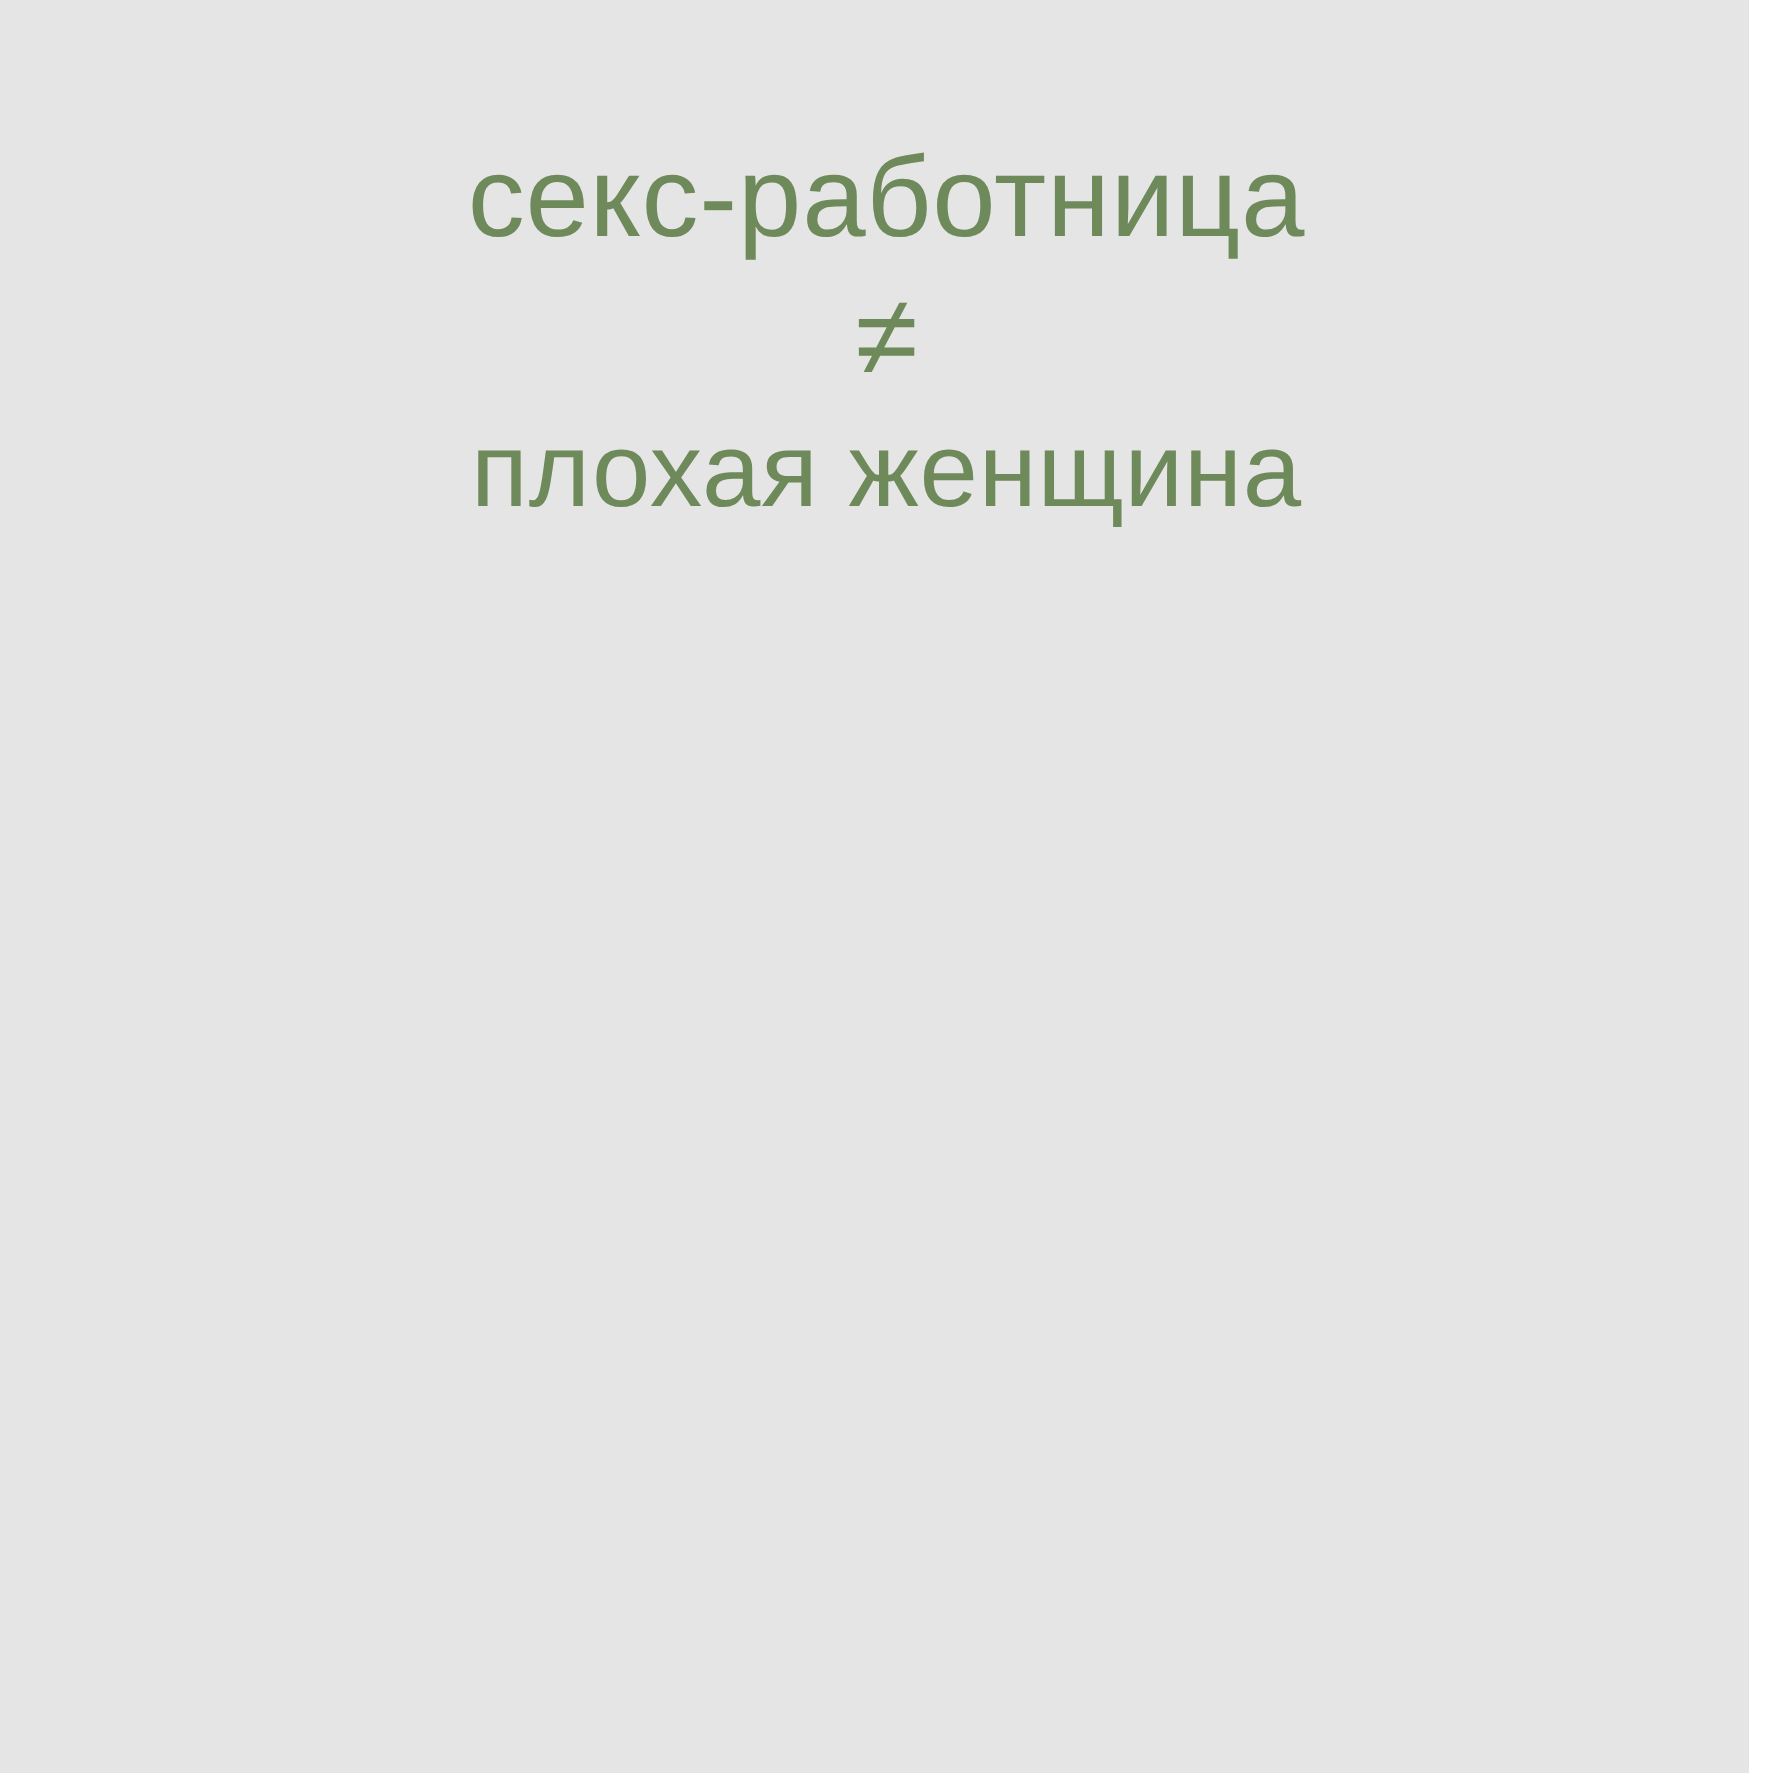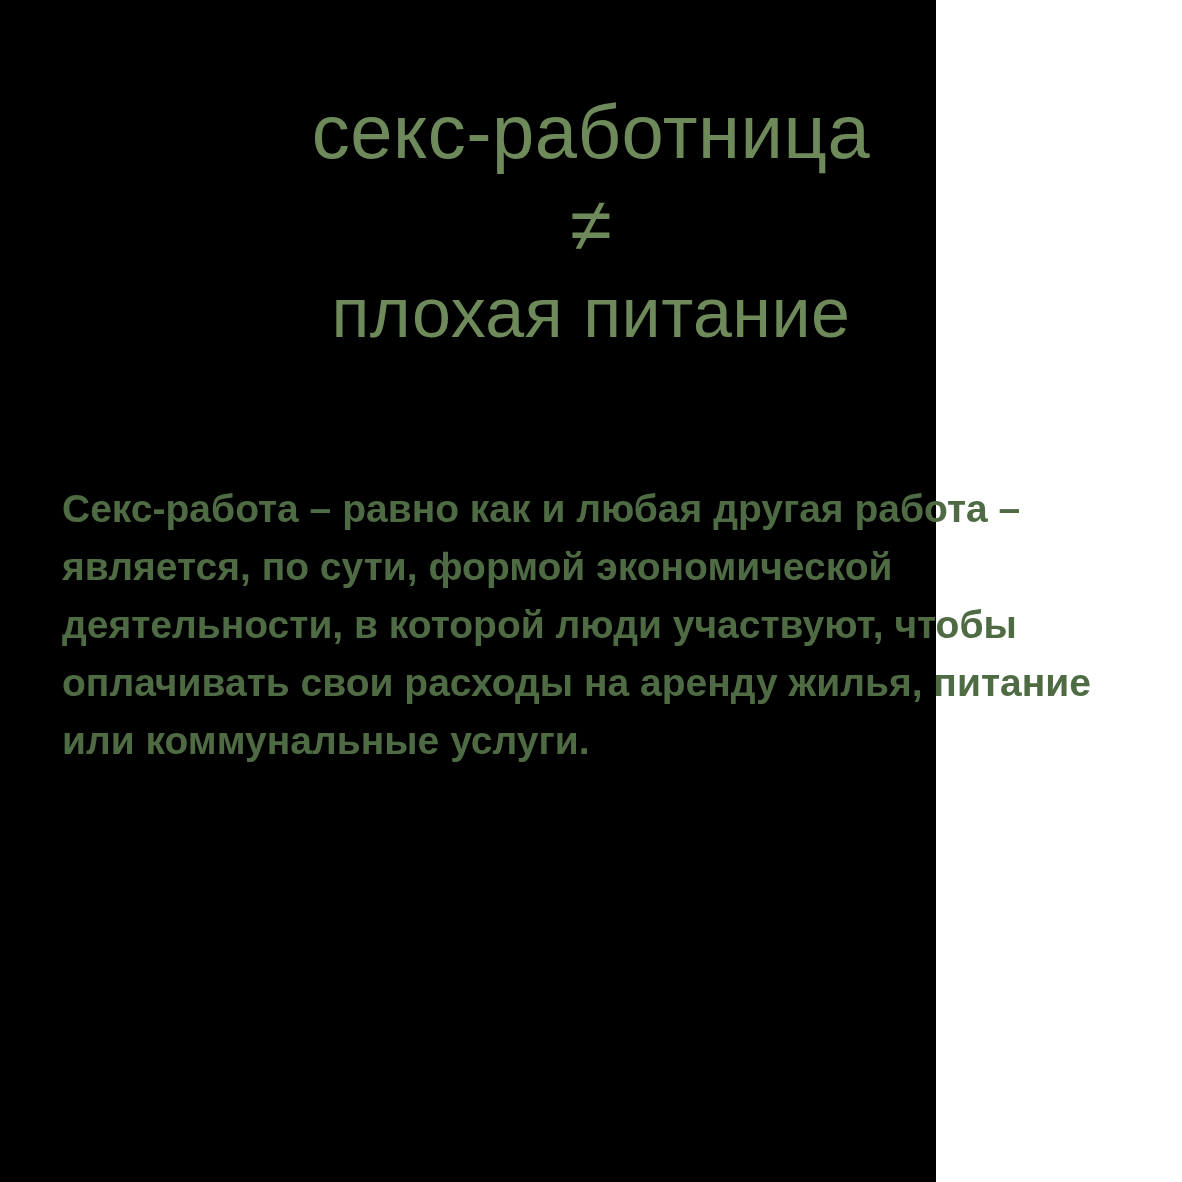--- a/index.html
+++ b/index.html
@@ -12,23 +12,23 @@
     height: 1182px;
     font-family: "Liberation Sans", sans-serif;
     position: relative;
     overflow: hidden;
   }
 
   .card {
     position: absolute;
     left: 0;
     top: 0;
-    width: 936px;
+    width: 1166px;
     height: 1182px;
-    background: #000000;
+    background: #e5e5e5;
   }
 
   
   .headline {
     position: absolute;
     left: 0;
     top: 86px;
     width: 1182px;
     text-align: center;
   }
@@ -91,19 +91,18 @@
   }
 </style>
 </head>
 <body>
 
 <div class="card">
 
   <div class="headline">
     <div class="headline-line-1">секс-работница</div>
     <div class="headline-symbol">≠</div>
-    <div class="headline-line-2">плохая питание</div>
+    <div class="headline-line-2">плохая женщина</div>
   </div>
 
-  <div class="body-text">Секс-работа – равно как и любая другая работа – является, по сути, формой экономической деятельности, в которой люди участвуют, чтобы оплачивать свои расходы на аренду жилья, питание или коммунальные услуги.</div>
 
 
 </div>
 
 </body></html>

